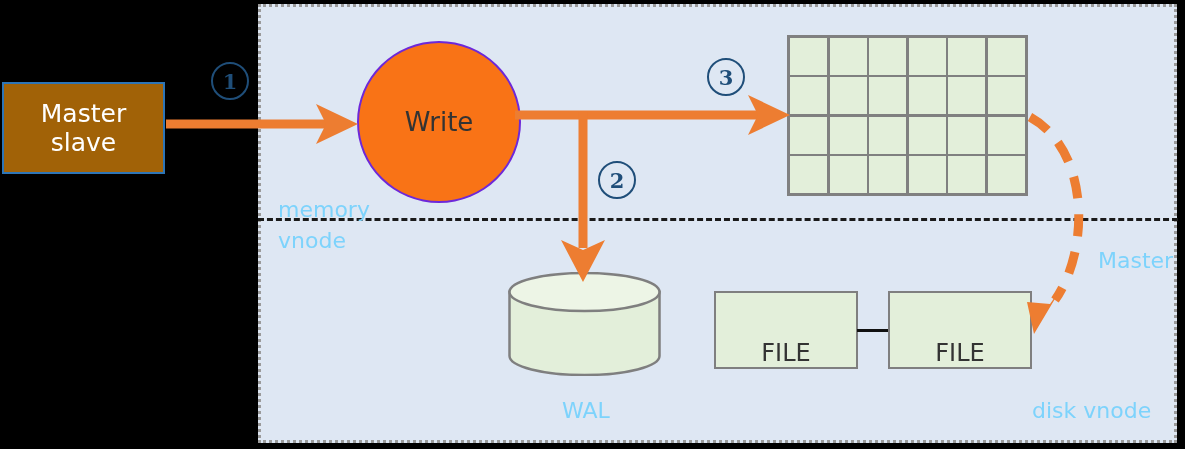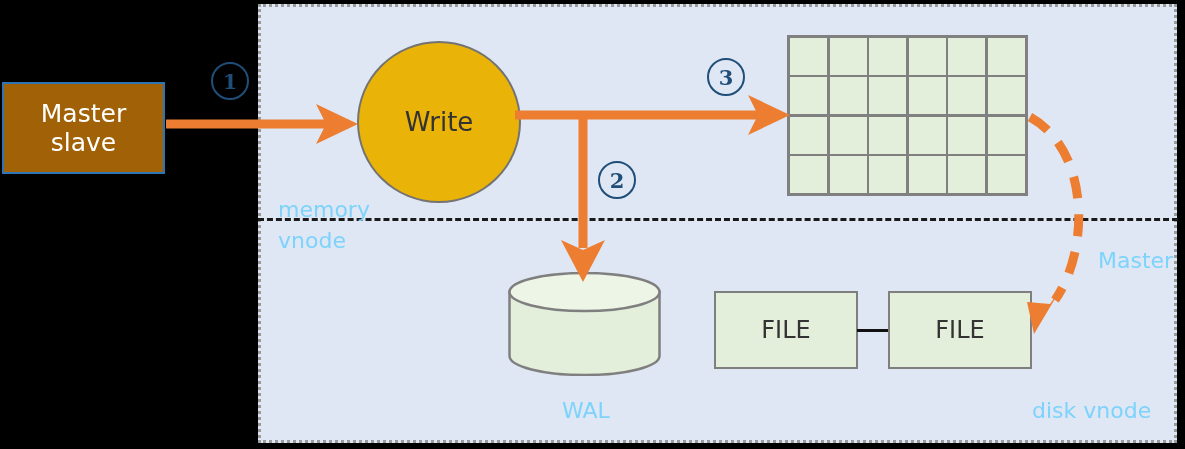--- a/index.html
+++ b/index.html
@@ -24,21 +24,21 @@
   #master-vnode{
     position:absolute;left:2px;top:82px;width:163px;height:92px;
     background:#a16207;border:2px solid #2e75b6;box-sizing:border-box;
     display:flex;flex-direction:column;align-items:center;justify-content:center;
     color:#ffffff;font-size:25px;line-height:1.18;
   }
 
   
   #write-circle{
     position:absolute;left:357px;top:41px;width:160px;height:158px;
-    background:#eab308;border:2px solid #737373;border-radius:50%;
+    background:#f97316;border:2px solid #6d28d9;border-radius:50%;
     display:flex;align-items:center;justify-content:center;
     color:#333;font-size:26px;text-align:center;
   }
 
   
   #divider{
     position:absolute;left:258px;top:218px;width:920px;height:0;
     border-top:3px dashed #1a1a1a;
   }
   #memory-label{left:278px;top:197px;font-size:22px;}
@@ -69,21 +69,21 @@
   #mem-grid div{background:#e3efda;}
 
   
   #wal-cyl{position:absolute;left:508px;top:272px;width:153px;height:104px;}
   #wal-label{left:562px;top:398px;font-size:22px;}
 
   
   .file-box{
     position:absolute;top:291px;width:144px;height:78px;
     background:#e3efda;border:2px solid #7f7f7f;box-sizing:border-box;
-    display:flex;align-items:center;justify-content:center;
+    display:flex;align-items:flex-end;justify-content:center;
     color:#333;font-size:24px;
   }
   #file-box-1{left:714px;}
   #file-box-2{left:888px;}
   #file-link{position:absolute;left:857px;top:329px;width:32px;height:0;border-top:3px solid #111;}
 
   #flush-label{left:1098px;top:248px;font-size:22px;}
   #slave-label{left:1032px;top:398px;font-size:22px;}
 </style>
 </head>

